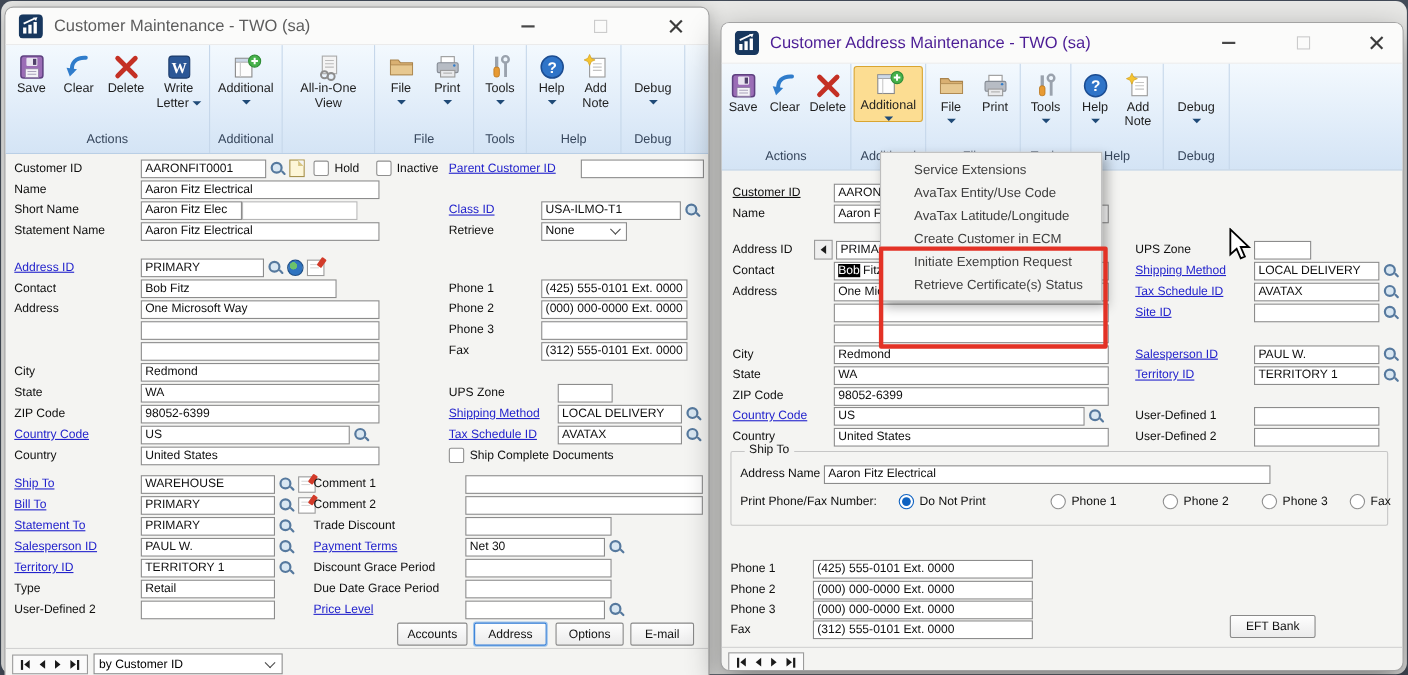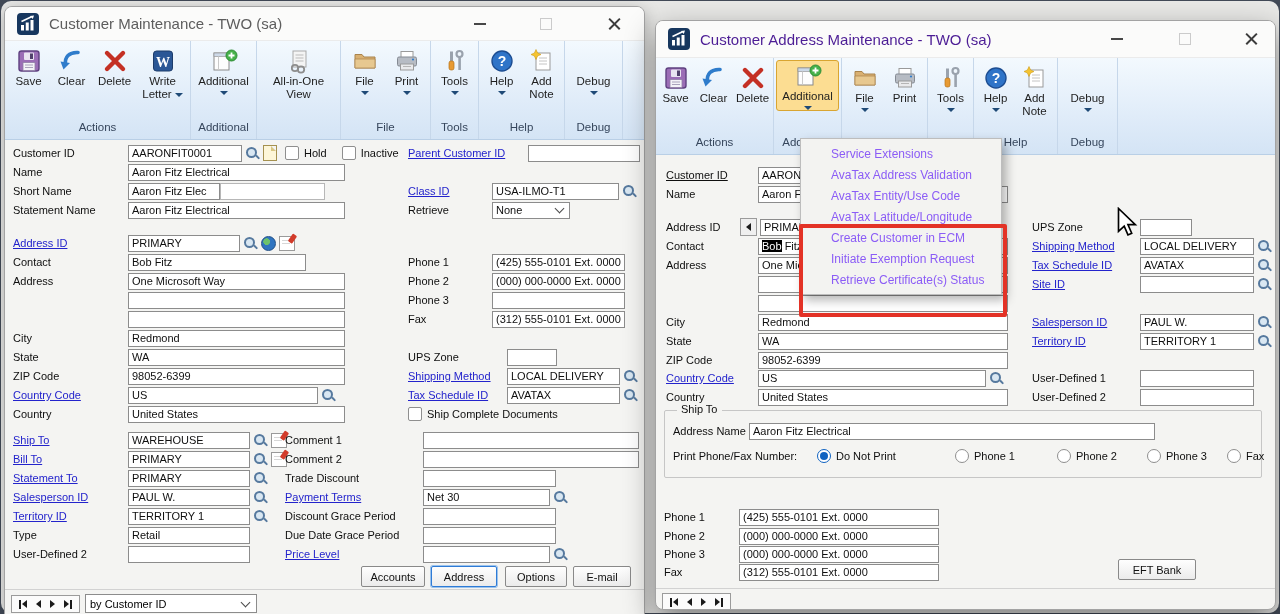--- a/index.html
+++ b/index.html
@@ -64,21 +64,21 @@
   .navg{position:absolute;display:flex;align-items:center;gap:9px;height:16px;border:1px solid #9b9b9b;background:#fbfbfb;padding:0 7px}
   .nv{display:flex;align-items:center;gap:1px}
   .tl{width:0;height:0;border-top:4px solid transparent;border-bottom:4px solid transparent;border-right:5.5px solid #1a1a1a}
   .tr{width:0;height:0;border-top:4px solid transparent;border-bottom:4px solid transparent;border-left:5.5px solid #1a1a1a}
   .nbar{width:2px;height:9px;background:#1a1a1a}
   .combo{position:absolute;box-sizing:border-box;height:19px;border:1px solid #8c8c8c;background:#fff;display:flex;align-items:center;padding:0 4px;font-size:11px}
   .gbox{position:absolute;border:1px solid #c6c6c6;border-radius:2px}
   .leg{position:absolute;top:-8px;left:12px;background:#f4f4f2;padding:0 4px;font-size:11px;color:#0f0f0f}
   
   .menu{position:absolute;left:800px;top:138px;width:200px;background:#f3f3f1;border:1px solid #bdbdbd;box-shadow:4px 5px 10px rgba(0,0,0,.3);padding:4px 0;z-index:50}
-  .mi{height:21px;display:flex;align-items:center;padding-left:30px;font-size:12px;color:#8b5cf6;cursor:default}
+  .mi{height:21px;display:flex;align-items:center;padding-left:30px;font-size:12px;color:#404040;cursor:default}
   .redbox{position:absolute;left:799px;top:224px;width:208px;height:93px;border:4px solid #e33226;border-radius:2px;z-index:60;box-sizing:border-box;pointer-events:none}
   .cursor{position:absolute;left:1117px;top:207px;z-index:99}
 </style>
 </head>
 <body>
 
 <div class="backdrop"></div>
 
 <div class="win lw">
   <div class="tbar">
@@ -797,21 +797,20 @@
       <span class="nv">
           <span class="tr"></span>
           <span class="nbar"></span>
         </span>
     </div>
   </div>
 </div>
 
 <div class="menu">
   <div class="mi">Service Extensions</div>
-  <div class="mi">AvaTax Address Validation</div>
   <div class="mi">AvaTax Entity/Use Code</div>
   <div class="mi">AvaTax Latitude/Longitude</div>
   <div class="mi">Create Customer in ECM</div>
   <div class="mi">Initiate Exemption Request</div>
   <div class="mi">Retrieve Certificate(s) Status</div>
 </div>
 <div class="redbox"></div>
 
 <div class="cursor"><svg width="21" height="33" viewBox="0 0 14 22">
       <polygon points="1,1 1,16.2 4.8,12.8 7.3,18.6 9.8,17.5 7.3,11.7 12.2,11.7" fill="#fff" stroke="#000" stroke-width="1.1"></polygon>

